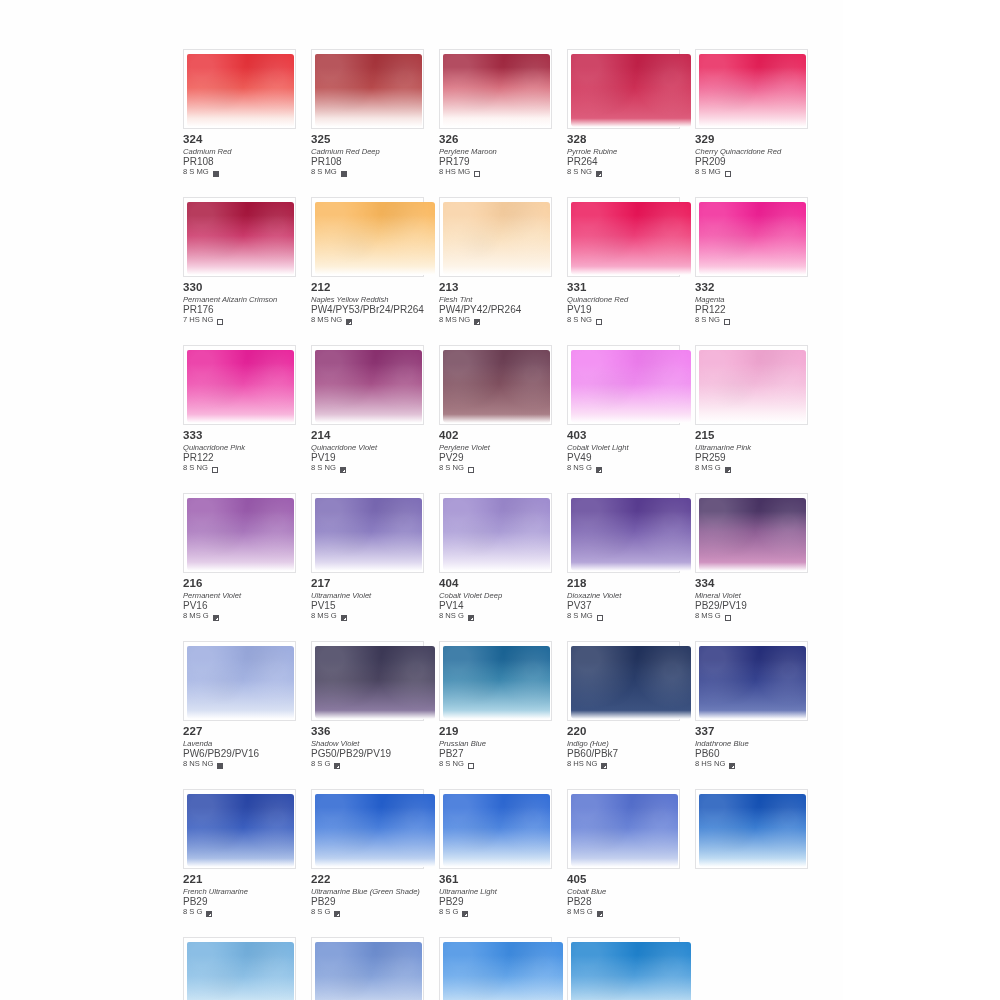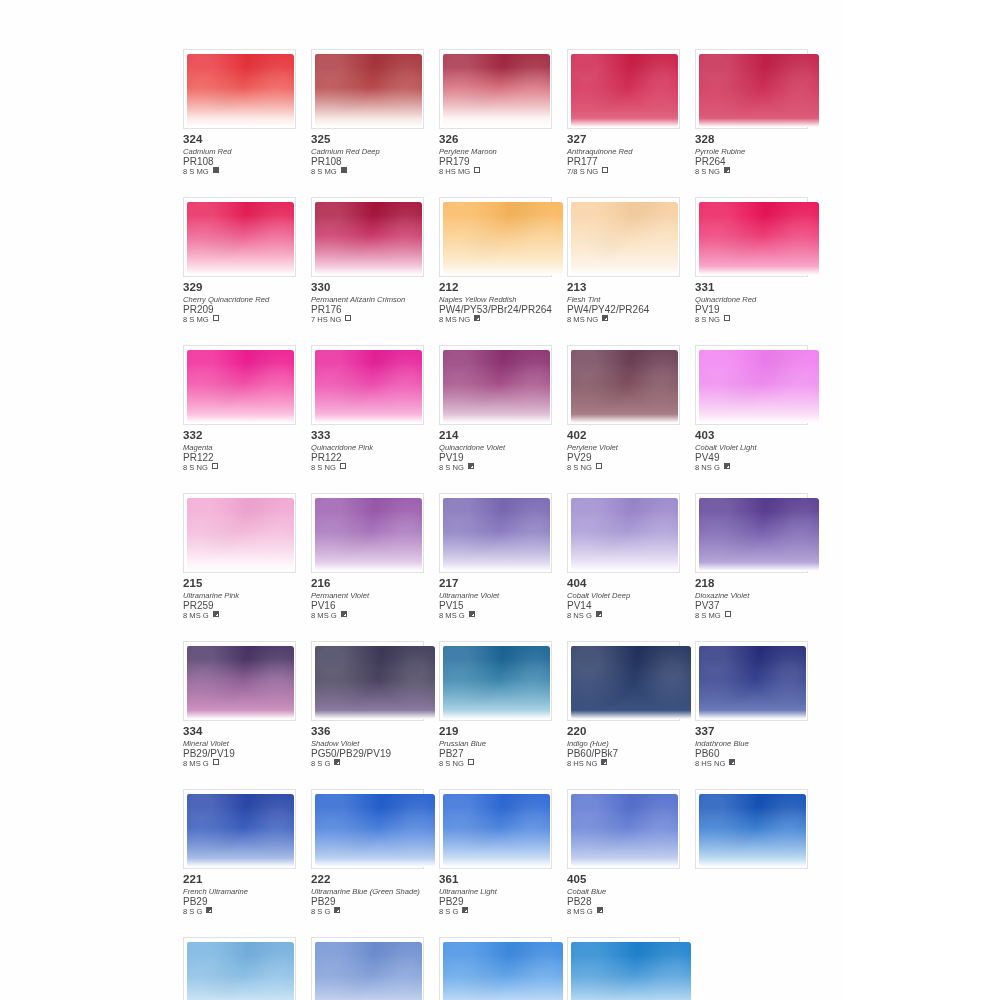--- a/index.html
+++ b/index.html
@@ -79,21 +79,21 @@
     font-size: 10px;
     color: #4a4a4c;
     line-height: 10px;
     white-space: nowrap;
   }
   .card-props {
     font-size: 7.6px;
     color: #4a4a4c;
     line-height: 10px;
     display: flex;
-    align-items: flex-start;
+    align-items: flex-end;
     gap: 3px;
     white-space: nowrap;
   }
   .prop-icon {
     display: inline-block;
     width: 6px; height: 6px;
     border: 1px solid #55555a;
     position: relative;
     margin-left: 1px;
     flex: 0 0 auto;
@@ -145,32 +145,20 @@
         <div class="card-num">326</div>
         <div class="card-name">Perylene Maroon</div>
         <div class="card-pigment">PR179</div>
         <div class="card-props">
           <span>8  HS  MG</span>
           <span class="prop-icon empty"></span>
         </div>
       </div>
       <div class="card">
         <div class="swatch-frame">
-          <div class="swatch-paint" style="background: linear-gradient(rgb(204, 31, 72) 0%, rgb(204, 31, 72) 18%, rgb(213, 47, 87) 46%, rgb(224, 102, 128) 88%, rgb(255, 255, 255) 100%);"></div>
-        </div>
-        <div class="card-num">327</div>
-        <div class="card-name">Anthraquinone Red</div>
-        <div class="card-pigment">PR177</div>
-        <div class="card-props">
-          <span>7/8  S  NG</span>
-          <span class="prop-icon empty"></span>
-        </div>
-      </div>
-      <div class="card">
-        <div class="swatch-frame">
           <div class="swatch-paint wide" style="background: linear-gradient(rgb(196, 33, 73) 0%, rgb(196, 33, 73) 18%, rgb(207, 48, 86) 46%, rgb(221, 93, 124) 88%, rgb(255, 255, 255) 100%);"></div>
         </div>
         <div class="card-num">328</div>
         <div class="card-name">Pyrrole Rubine</div>
         <div class="card-pigment">PR264</div>
         <div class="card-props">
           <span>8  S  NG</span>
           <span class="prop-icon half"></span>
         </div>
       </div>
@@ -357,20 +345,32 @@
       <div class="card">
         <div class="swatch-frame">
           <div class="swatch-paint" style="background: linear-gradient(rgb(75, 53, 102) 0%, rgb(75, 53, 102) 18%, rgb(142, 95, 149) 46%, rgb(207, 147, 192) 88%, rgb(255, 255, 255) 100%);"></div>
         </div>
         <div class="card-num">334</div>
         <div class="card-name">Mineral Violet</div>
         <div class="card-pigment">PB29/PV19</div>
         <div class="card-props">
           <span>8  MS  G</span>
           <span class="prop-icon empty"></span>
+        </div>
+      </div>
+      <div class="card">
+        <div class="swatch-frame">
+          <div class="swatch-paint" style="background: linear-gradient(rgb(154, 170, 222) 0%, rgb(154, 170, 222) 18%, rgb(165, 180, 227) 46%, rgb(216, 224, 243) 88%, rgb(255, 255, 255) 100%);"></div>
+        </div>
+        <div class="card-num">227</div>
+        <div class="card-name">Lavenda</div>
+        <div class="card-pigment">PW6/PB29/PV16</div>
+        <div class="card-props">
+          <span>8  NS  NG</span>
+          <span class="prop-icon full"></span>
         </div>
       </div>
       <div class="card">
         <div class="swatch-frame">
           <div class="swatch-paint wide" style="background: linear-gradient(rgb(62, 58, 88) 0%, rgb(62, 58, 88) 18%, rgb(75, 69, 96) 46%, rgb(138, 122, 160) 88%, rgb(255, 255, 255) 100%);"></div>
         </div>
         <div class="card-num">336</div>
         <div class="card-name">Shadow Violet</div>
         <div class="card-pigment">PG50/PB29/PV19</div>
         <div class="card-props">

